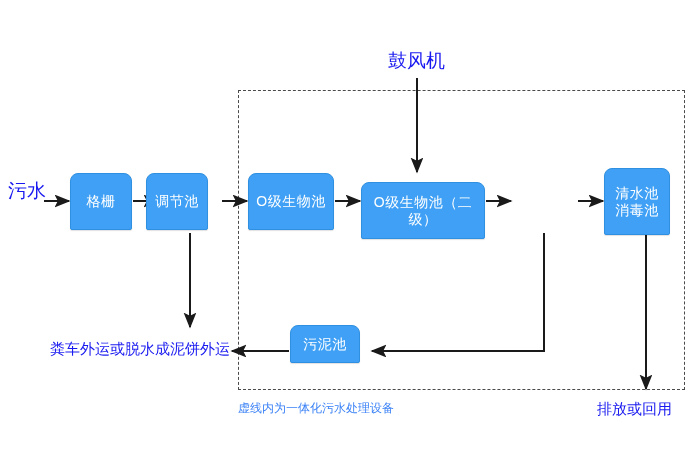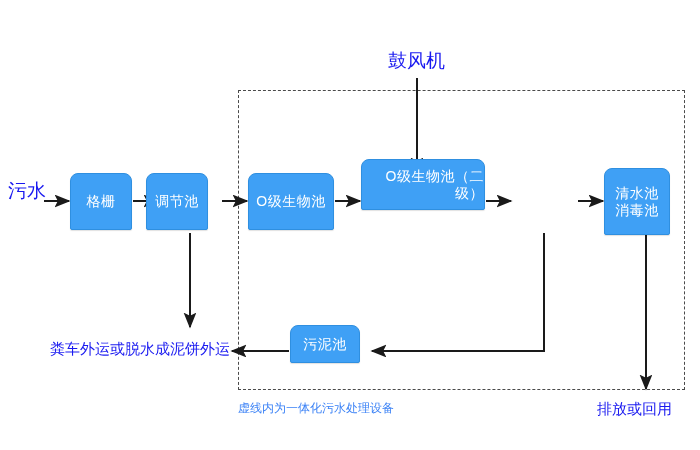--- a/index.html
+++ b/index.html
@@ -103,21 +103,21 @@
   </div>
 
   <div class="node" style="left:146px;top:173px;width:62px;height:57px;">
     <span class="lbl">调节池</span>
   </div>
 
   <div class="node" style="left:248px;top:173px;width:86px;height:57px;">
     <span class="lbl">O级生物池</span>
   </div>
 
-  <div class="node" style="left:361px;top:159px;width:124px;height:51px;text-align:right;">
+  <div class="node" style="left:361px;top:182px;width:124px;height:57px;">
     <span class="lbl">O级生物池（二级）</span>
   </div>
 
 
   <div class="node" style="left:604px;top:168px;width:66px;height:67px;">
     <span class="lbl">清水池
 消毒池</span>
   </div>
 
   <div class="node" style="left:290px;top:325px;width:70px;height:38px;">

